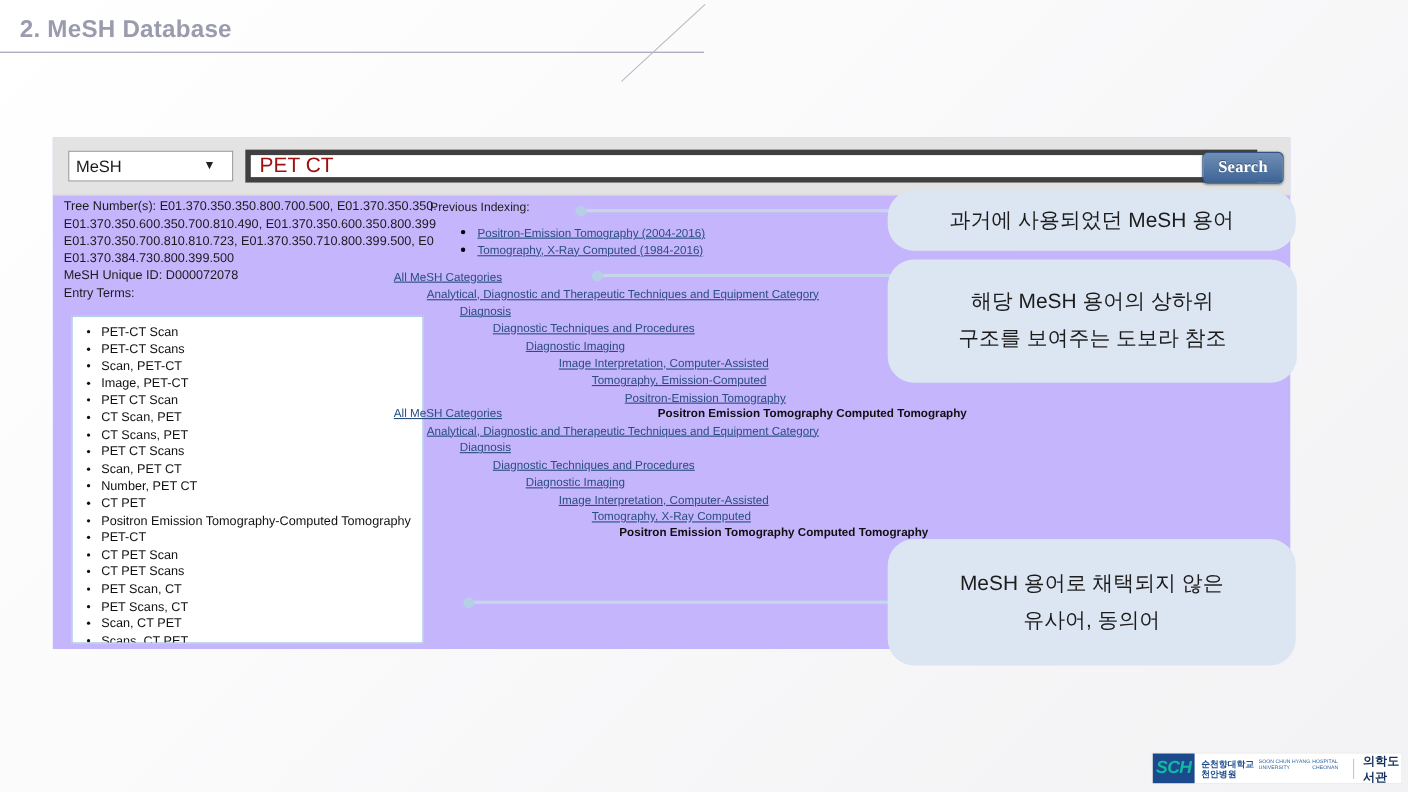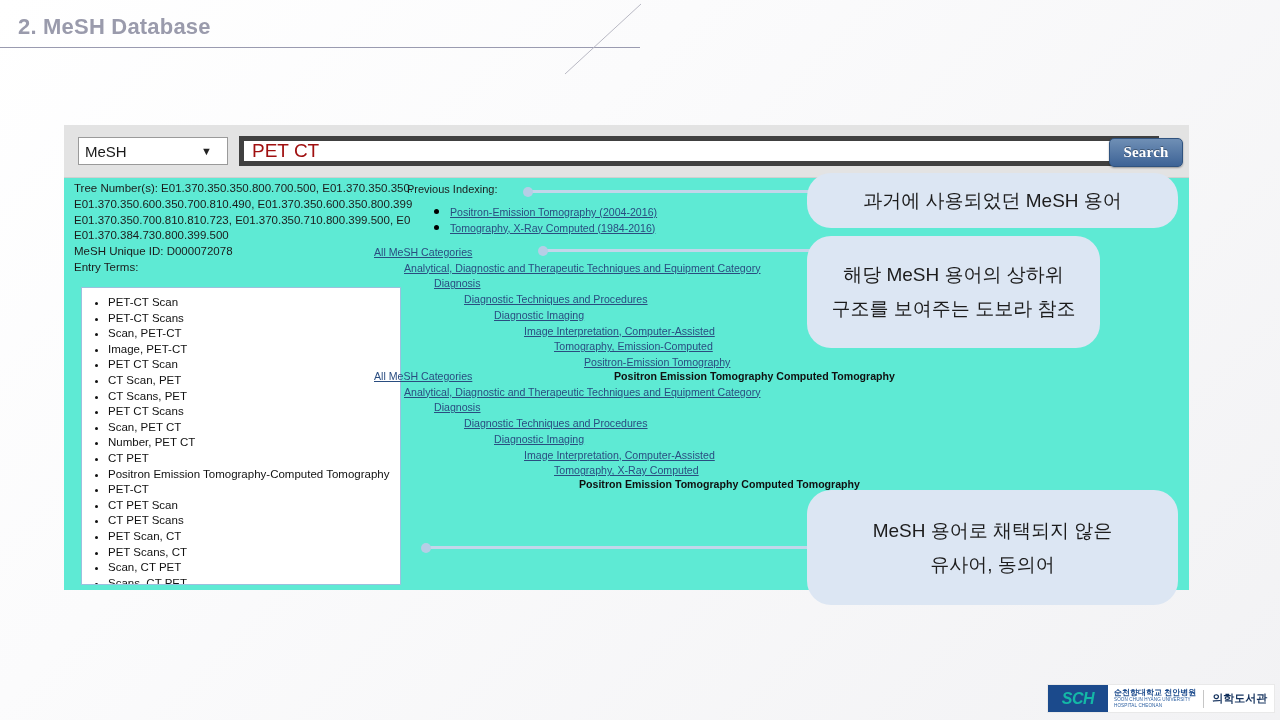--- a/index.html
+++ b/index.html
@@ -21,22 +21,22 @@
     background:#9a9bb0;
   }
   #title-slash{
     position:absolute;left:563px;top:2px;width:80px;height:74px;
     overflow:hidden;
   }
   #title-slash svg{display:block;}
 
   
   #screenshot-panel{
-    position:absolute;left:64px;top:125px;width:1125px;height:465px;
-    background:#5eead4;
+    position:absolute;left:48px;top:125px;width:1125px;height:465px;
+    background:#c4b5fd;
   }
   #searchbar-strip{
     position:absolute;left:0;top:0;width:1125px;height:52px;
     background:#e3e3e3;
     border-bottom:1px solid #d0d0d0;
   }
   #db-select{
     position:absolute;left:14px;top:12px;width:150px;height:28px;
     background:#fff;border:1px solid #9a9a9a;
     font-family:"Liberation Sans",sans-serif;font-size:15px;color:#1a1a1a;
@@ -114,21 +114,21 @@
   
   .callout{
     position:absolute;background:#dce6f3;
     display:flex;flex-direction:column;
     align-items:center;justify-content:center;
     font-size:19px;color:#1c1c1c;line-height:34px;
     font-family:"Liberation Sans","DejaVu Sans",sans-serif;
     border-radius:24px;
   }
   #callout-1{left:807px;top:173px;width:371px;height:55px;}
-  #callout-2{left:807px;top:236px;width:293px;height:112px;}
+  #callout-2{left:807px;top:236px;width:372px;height:112px;}
   #callout-3{left:807px;top:490px;width:371px;height:115px;}
 
   
   .connector{position:absolute;height:3px;background:#c3d6ea;}
   .connector .knob{
     position:absolute;left:-5px;top:-3.5px;width:10px;height:10px;
     border-radius:50%;background:#b6cee6;
   }
   #conn-1{left:528px;top:190px;width:282px;}
   #conn-2{left:543px;top:249px;width:267px;}
@@ -140,21 +140,21 @@
     background:#fff;display:flex;align-items:center;
     border:1px solid #e9e9e9;box-sizing:border-box;
   }
   #sch-mark{
     width:60px;height:27px;background:#1b4a8c;color:#14b8a6;
     display:flex;align-items:center;justify-content:center;
     font-size:16px;font-weight:bold;font-style:italic;letter-spacing:-.5px;
     font-family:"Liberation Sans",sans-serif;
   }
   #sch-korean{
-    margin-left:6px;display:flex;flex-direction:column;justify-content:center;
+    margin-left:6px;display:flex;flex-direction:row;justify-content:center;
   }
   #sch-kr-line{font-size:8px;color:#1b4a8c;font-weight:bold;line-height:9px;}
   #sch-en-line{font-size:4.6px;color:#2b5ea0;line-height:5.6px;letter-spacing:.1px;}
   #sch-divider{width:1px;height:18px;background:#c6c6c6;margin:0 8px 0 7px;}
   #sch-library{font-size:11px;color:#12305c;font-weight:bold;}
 </style>
 </head>
 <body>
 
 <div id="slide-title">2. MeSH Database</div>

